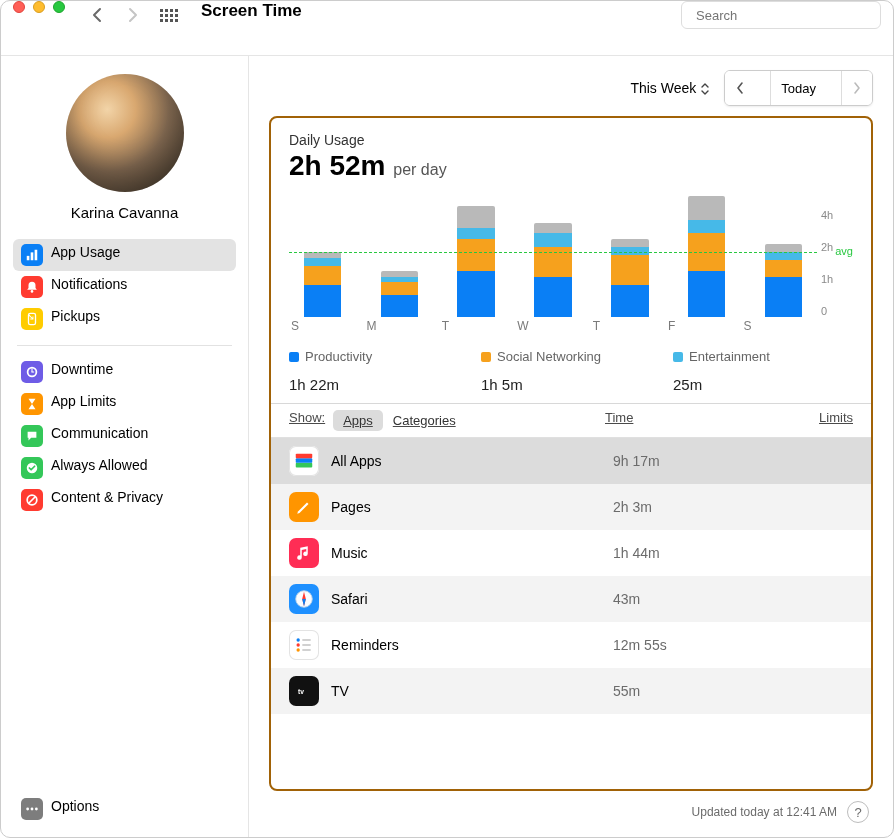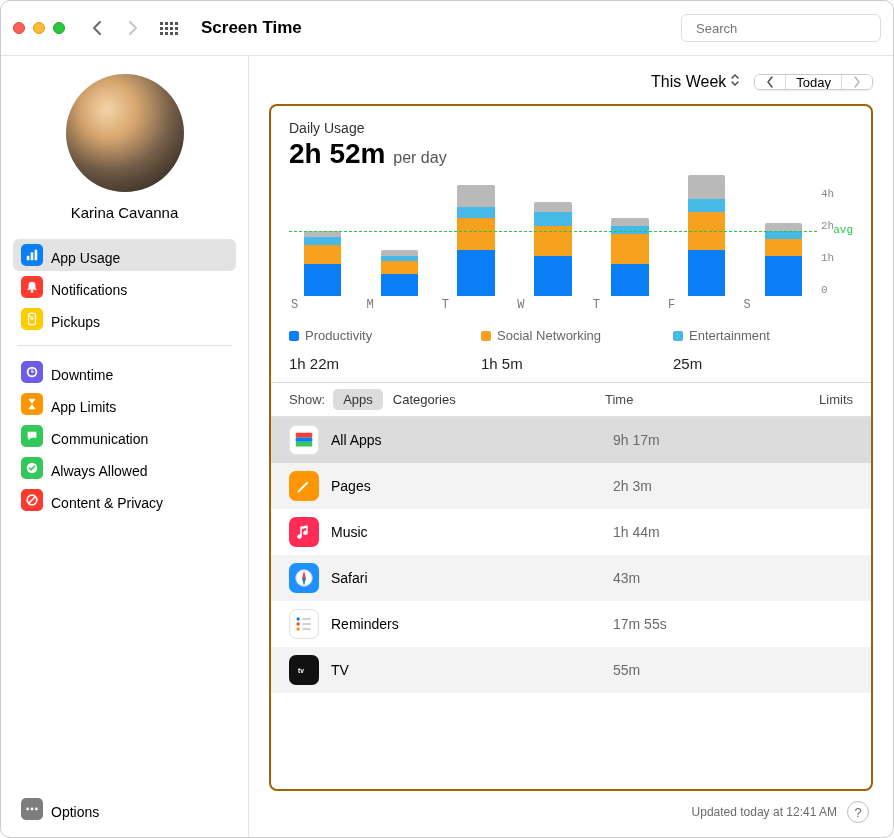--- a/index.html
+++ b/index.html
@@ -1,20 +1,20 @@
 <!DOCTYPE html>
 <html><head>
 <meta charset="utf-8">
 <style>
   * { box-sizing: border-box; margin: 0; padding: 0; }
   html, body { width: 894px; height: 838px; font-family: -apple-system, "Helvetica Neue", Arial, sans-serif; background: #fff; }
   .window { width: 894px; height: 838px; border: 1px solid #ccc; border-radius: 10px; overflow: hidden; display: flex; flex-direction: column; }
 
   
-  .toolbar { height: 55px; display: flex; align-items: center; padding: 0 12px; border-bottom: 1px solid #e5e5e5; gap: 8px; }
+  .toolbar { height: 55px; display: flex; padding: 0 12px; border-bottom: 1px solid #e5e5e5; gap: 8px; }
   .traffic { display: flex; gap: 8px; margin-right: 10px; }
   .tl { width: 12px; height: 12px; border-radius: 50%; }
   .tl.red { background: #ff5f57; border:1px solid #e0443e;}
   .tl.yellow { background: #febc2e; border:1px solid #d89e22;}
   .tl.green { background: #28c840; border:1px solid #1fa52f;}
   .nav-btn { width: 28px; height: 28px; display:flex; align-items:center; justify-content:center; color:#888; border:none; background:none; }
   .nav-btn.disabled { color:#c5c5c5; }
   .grid-icon { display:grid; grid-template-columns:repeat(4,3px); grid-template-rows:repeat(3,3px); gap:2px;}
   .grid-icon span{background:#555; width:3px; height:3px;}
   .title { font-size: 17px; font-weight:600; margin-left:10px; }
@@ -22,60 +22,60 @@
   .search { display:flex; align-items:center; color:#aaa; width:200px; height:28px; border:1px solid #ddd; border-radius:6px; padding:0 8px; gap:6px; font-size:13px; }
   .search input { border:none; outline:none; flex:1; font-size:13px; background:transparent;}
 
   .body { flex:1; display:flex; }
 
   
   .sidebar { width: 248px; border-right:1px solid #e5e5e5; padding: 18px 12px 12px 12px; display:flex; flex-direction:column; }
   .avatar { width:118px; height:118px; border-radius:50%; margin: 0 auto 12px auto; background: radial-gradient(circle at 35% 30%, #f2d4a8 0%, #d9a870 25%, #7e664f 55%, #2e281f 100%); box-shadow: inset 0 -20px 30px rgba(0,0,0,.2);}
   .username { text-align:center; font-size:15px; margin-bottom:18px; }
   .side-list { display:flex; flex-direction:column; gap:0px; }
-  .side-item { display:flex; align-items:flex-end; gap:8px; padding:5px 8px; border-radius:6px; font-size:14px; cursor:default; }
+  .side-item { display:flex; align-items:flex-start; gap:8px; padding:5px 8px; border-radius:6px; font-size:14px; cursor:default; }
   .side-item.selected { background:#e3e3e3; }
   .side-icon { width:22px; height:22px; border-radius:5px; display:flex; align-items:center; justify-content:center; font-size:12px; color:#fff;}
   .side-sep { height:1px; background:#e2e2e2; margin:10px 4px; }
   .side-bottom { margin-top:auto; }
   .opt-icon{background:#7d7d7d;}
 
   
   .main { flex:1; padding: 14px 20px 14px 20px; display:flex; flex-direction:column; }
   .daterow { display:flex; justify-content:flex-end; align-items:center; gap:0; margin-bottom:10px; }
-  .popup-btn { font-size:16px; padding:3px 6px; border:none; background:none; display:flex; align-items:flex-start; gap:4px;}
-  .seg { display:flex; border:1px solid #ccc; border-radius:6px; overflow:hidden; height:16px; box-shadow:0 1px 2px rgba(0,0,0,.08);}
+  .popup-btn { font-size:14px; padding:3px 6px; border:none; background:none; display:flex; align-items:flex-end; gap:4px;}
+  .seg { display:flex; border:1px solid #ccc; border-radius:6px; overflow:hidden; height:36px; box-shadow:0 1px 2px rgba(0,0,0,.08);gap:15px;}
   .seg button { border:none; background:#fff; padding:0 10px; font-size:13px; display:flex; align-items:center; justify-content:center; }
   .seg button + button { border-left:1px solid #ddd; }
 
   .panel { border:2px solid #a16207; border-radius:8px; overflow:hidden; flex:1; display:flex; flex-direction:column; }
   .chart-area { padding:14px 18px 10px 18px; border-bottom:1px solid #d8d8d8;}
   .chart-title { font-size:14px; color:#333; }
   .chart-big { font-size:28px; font-weight:600; margin-top:2px; }
   .chart-big small{ font-size:16px; font-weight:400; color:#555;}
-  .chart-box { position:relative; margin-top:18px; height:130px;font-family:Liberation Mono, monospace; }
+  .chart-box { position:relative; margin-top:27px; height:130px; }
   .bars-wrap{ position:absolute; left:0; right:36px; top:0; bottom:22px; display:flex; gap:2%; align-items:flex-end;}
   .bar-slot{ flex:1; display:flex; justify-content:center; align-items:flex-end; }
   .bar { width:56%; display:flex; flex-direction:column-reverse; border-radius:2px 2px 0 0; overflow:hidden; }
   .bar .seg-prod{ background:#0a7ff5; }
   .bar .seg-soc{ background:#f6a11d; }
   .bar .seg-ent{ background:#46b9e8; }
   .bar .seg-other{ background:#b9b9b9; }
   .avg-line{position:absolute; left:0; right:36px; border-top:1.5px dashed #28c840; }
   .avg-label{position:absolute; right:0; font-size:11px; color:#28c840;}
   .yaxis{position:absolute; right:0; top:0; bottom:22px; width:32px; display:flex; flex-direction:column; justify-content:space-between; font-size:11px; color:#8a8a8a; text-align:left;}
   .xaxis{position:absolute; left:0; right:36px; bottom:0; height:20px; display:flex;}
   .xaxis div{flex:1; text-align:left; font-size:12px; color:#7a7a7a; padding-left:2px;}
   .legend { display:flex; margin-top:10px; gap: 12px; }
   .legend-col{ flex:1; }
   .legend-item{ display:flex; align-items:center; gap:6px; font-size:13px; color:#666;}
   .legend-sw{ width:10px; height:10px; border-radius:2px;}
   .legend-val{ font-size:15px; color:#222; margin-top:12px; }
 
-  .table-head{ display:flex; align-items:center; padding:6px 18px; font-size:13px; color:#4a4a4a; border-bottom:1px solid #e0e0e0; gap:8px;}
+  .table-head{ display:flex; padding:6px 18px; font-size:13px; color:#4a4a4a; border-bottom:1px solid #e0e0e0; gap:8px;text-decoration:underline;}
   .seg-toggle{display:flex; border-radius:6px;}
   .seg-toggle button{border:none; background:none; padding:3px 10px; border-radius:5px; font-size:13px; color:#333;}
   .seg-toggle button.active{ background:#dcdcdc; }
   .col-time{margin-left:auto; width:160px;}
   .col-limits{width:80px; text-align:right;}
 
   .table-body{flex:1; overflow:auto;}
   .row{ display:flex; align-items:center; padding:8px 18px; font-size:14px; }
   .row:nth-child(odd){}
   .row.sel{ background:#dcdcdc; }
@@ -433,21 +433,21 @@
                 <svg width="20" height="20" viewBox="0 0 24 24">
                   <circle cx="5" cy="6" r="2" fill="#0a7ff5"></circle>
                   <circle cx="5" cy="12" r="2" fill="#ff3b30"></circle>
                   <circle cx="5" cy="18" r="2" fill="#ff9500"></circle>
                   <line x1="10" y1="6" x2="20" y2="6" stroke="#c8c8c8" stroke-width="2"></line>
                   <line x1="10" y1="12" x2="20" y2="12" stroke="#c8c8c8" stroke-width="2"></line>
                   <line x1="10" y1="18" x2="20" y2="18" stroke="#c8c8c8" stroke-width="2"></line>
                 </svg>
               </div>
               <div class="app-name">Reminders</div>
-              <div class="app-time">17m 55s</div>
+              <div class="app-time">12m 55s</div>
               <div class="app-limits"></div>
             </div>
             <div class="row row-stripe">
               <div class="app-icon" style="background:#111111;">
                 <svg width="16" height="16" viewBox="0 0 24 24">
                   <text x="3" y="16" font-size="10" fill="#fff" font-family="Arial" font-weight="bold">tv</text>
                 </svg>
               </div>
               <div class="app-name">TV</div>
               <div class="app-time">55m</div>

